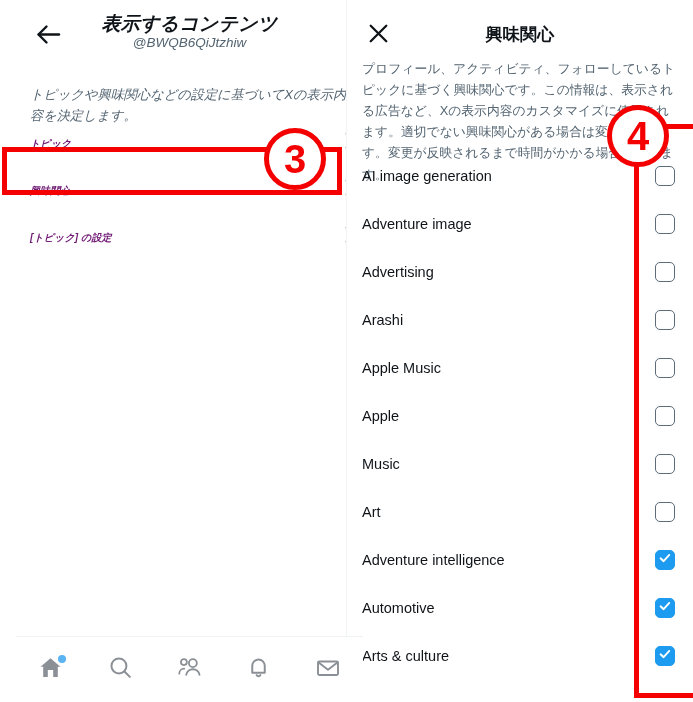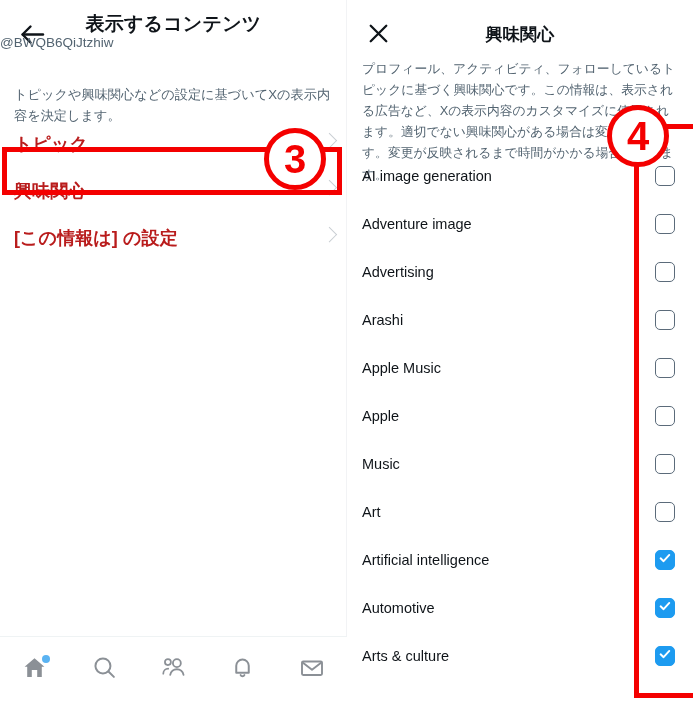--- a/index.html
+++ b/index.html
@@ -20,21 +20,21 @@
   }
 
   
   .panel {
     position: absolute;
     top: 0;
     height: 702px;
     background: #ffffff;
     overflow: hidden;
   }
-  .panel-left  { left: 0;     width: 347px; }
+  .panel-left  { left: 16px;     width: 347px; font-style: italic; }
   .panel-right { left: 347px; width: 346px; }
 
   .panel-divider {
     position: absolute;
     left: 346px;
     top: 0;
     width: 1px;
     height: 702px;
     background: #f2f3f5;
     z-index: 3;
@@ -60,20 +60,21 @@
     font-size: 19px;
     font-weight: bold;
     color: #0f1419;
     letter-spacing: .2px;
   }
   .lh-sub {
     position: absolute;
     left: 0;
     right: 0;
     top: 35px;
+    text-align: center;
     font-size: 13.5px;
     color: #536471;
   }
   .lh-desc {
     position: absolute;
     left: 14px;
     right: 14px;
     top: 60px;
     font-size: 13.2px;
     line-height: 1.62;
@@ -90,22 +91,22 @@
   }
   .menu-row {
     position: relative;
     height: 47px;
     display: flex;
     align-items: center;
     padding: 0 14px;
     box-sizing: border-box;
   }
   .menu-label {
-    font-size: 18px;
-    color: #b91c1c;
+    font-size: 10px;
+    color: #701a75;
     font-weight: bold;
     letter-spacing: .1px;
   }
   .chev {
     position: absolute;
     right: 16px;
     top: 50%;
     transform: translateY(-50%);
     width: 10px;
     height: 10px;
@@ -285,21 +286,21 @@
         <span class="menu-label">トピック</span>
         <span class="chev"></span>
       </div>
 
       <div class="menu-row">
         <span class="menu-label">興味関心</span>
         <span class="chev"></span>
       </div>
 
       <div class="menu-row">
-        <span class="menu-label">[この情報は] の設定</span>
+        <span class="menu-label">[トピック] の設定</span>
         <span class="chev"></span>
       </div>
 
     </div>
 
     <div class="bottom-nav">
 
       <div class="nav-btn">
         <span>
           <svg width="25" height="25" viewBox="0 0 24 24">
@@ -401,21 +402,21 @@
         <span class="interest-label">Music</span>
         <span class="cbox off"></span>
       </div>
 
       <div class="interest-row">
         <span class="interest-label">Art</span>
         <span class="cbox off"></span>
       </div>
 
       <div class="interest-row">
-        <span class="interest-label">Artificial intelligence</span>
+        <span class="interest-label">Adventure intelligence</span>
         <span class="cbox on">
           <span>
             <svg width="14" height="14" viewBox="0 0 14 14">
               <path d="M2.6 7.3 L5.6 10.2 L11.3 3.9" fill="none" stroke="#ffffff" stroke-width="1.9" stroke-linecap="round" stroke-linejoin="round"></path>
             </svg>
           </span>
         </span>
       </div>
 
       <div class="interest-row">

